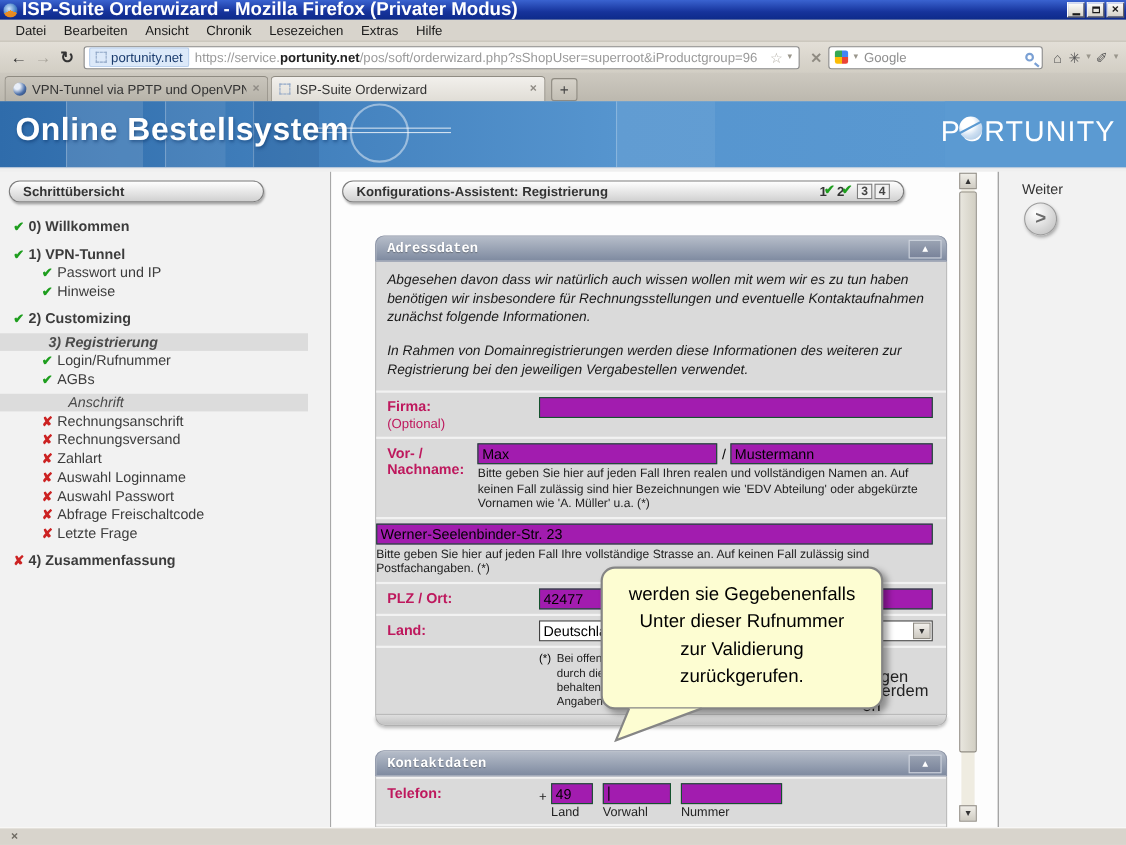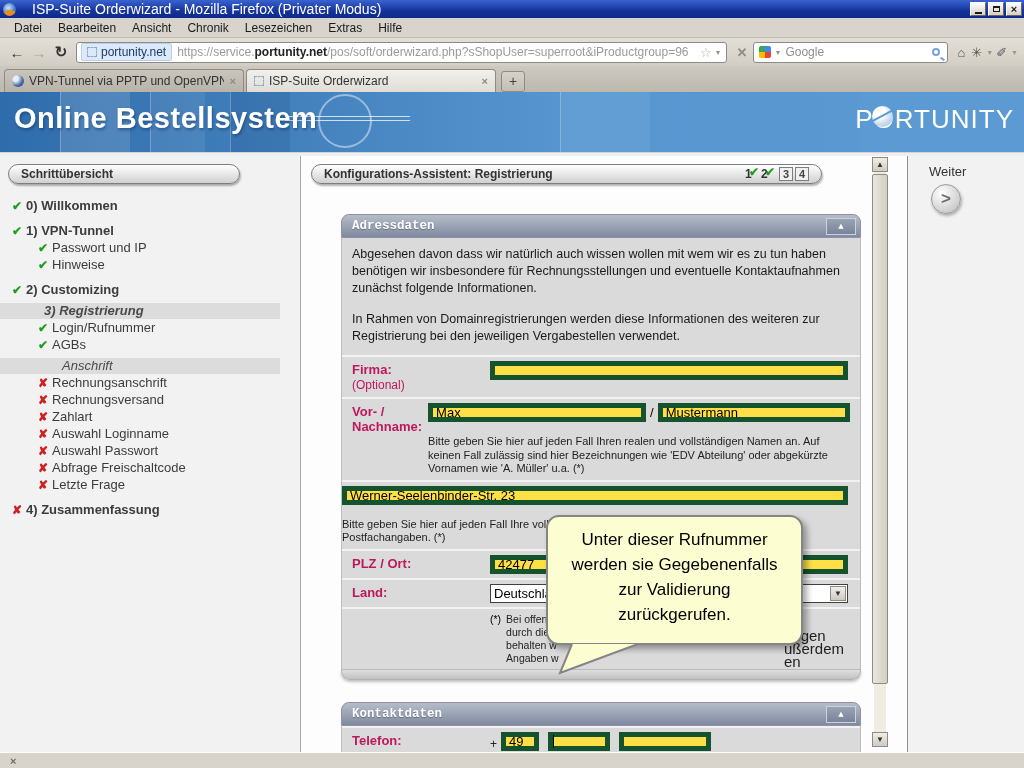--- a/index.html
+++ b/index.html
@@ -4,21 +4,21 @@
 <style>
   * { margin:0; padding:0; box-sizing:border-box; }
   html,body { width:1024px; height:768px; overflow:hidden; }
   body { font-family:"Liberation Sans", sans-serif; background:#d6d2ca; position:relative; }
 
   
   .titlebar { height:18px; background:linear-gradient(#3a63d0,#16339b 60%,#0d2a8a); display:flex; align-items:center; padding:0 2px 0 3px; }
   .ff-icon { width:13px; height:13px; border-radius:50%; margin-right:4px; flex:0 0 auto;
     background-image:conic-gradient(from 110deg, rgba(240,140,25,.95) 0 38%, rgba(0,0,0,0) 38%),
                      radial-gradient(circle at 40% 38%, #cfe4fa 0%, #4a83c8 55%, #1c4a8c 100%); }
-  .win-title { color:#fff; font-weight:normal; font-size:14px; flex:1; white-space:nowrap; overflow:hidden;margin-left:12px; }
+  .win-title { color:#fff; font-weight:bold; font-size:17px; flex:1; white-space:nowrap; overflow:hidden; }
   .winbtn { width:16px; height:14px; background:linear-gradient(#fdfdfb,#d5d1c7); border:1px solid #fff; border-right-color:#6b675f; border-bottom-color:#6b675f; margin-left:2px; display:flex; align-items:center; justify-content:center; font-size:10px; color:#1a1a1a; }
   .glyph-min { width:7px; height:2px; background:#1a1a1a; margin-top:7px; }
   .glyph-res { width:7px; height:6px; border:1px solid #1a1a1a; border-top-width:2px; }
   .glyph-close { font-weight:bold; font-size:11px; line-height:10px; }
 
   
   .menubar { height:20px; background:#d8d4cc; border-bottom:1px solid #c2beb4; display:flex; align-items:center; padding-left:6px; }
   .menu-item { font-size:12px; color:#1a1a1a; padding:2px 8px; }
 
   
@@ -87,32 +87,32 @@
   .wstep .chk { position:absolute; left:4px; top:-2px; color:#1e9e1e; font-size:12px; }
   .wbox { width:14px; height:14px; border:1px solid #7d7d7d; background:#f0f0f0; font-size:11px; font-weight:bold; color:#444; text-align:center; line-height:13px; margin-left:2px; }
 
   .sections { position:absolute; left:40px; top:58px; width:520px; }
   .sec-head { height:24px; background:linear-gradient(#b6bdc9,#7e8aa0); border:1px solid #8b93a5; border-radius:8px 8px 0 0; display:flex; align-items:center; padding:0 10px; position:relative;font-family:Liberation Mono, monospace; }
   .sec-title { color:#fff; font-weight:bold; font-size:12.5px; text-shadow:0 1px 1px rgba(0,0,0,.3); }
   .collapse { position:absolute; right:4px; top:3px; width:30px; height:17px; border:1px solid #cdd3dd; background:linear-gradient(#9aa3b3,#79839a); color:#fff; font-size:9px; text-align:center; line-height:16px; }
   .sec-body { background:#dadada; border:1px solid #bdbdbd; border-top:none; }
   .sec-foot { height:10px; background:linear-gradient(#dedede,#c2c2c2); border:1px solid #b0b0b0; border-top:none; border-radius:0 0 9px 9px; box-shadow:0 2px 3px rgba(0,0,0,.25); }
 
-  .intro { padding:8px 10px 10px 10px; font-size:12.5px; color:#1a1a1a; line-height:17px; }
+  .intro { padding:8px 10px 10px 10px; font-size:12.5px; color:#1a1a1a; line-height:17px;font-style:italic; }
   .intro p + p { margin-top:14px; }
 
   .row { display:flex; border-top:2px solid #f2f2f2; }
   .rlabel { width:148px; padding:5px 6px 4px 10px; font-size:13px; font-weight:bold; color:#be185d; line-height:15px; }
   .rlabel .opt { font-weight:normal; font-size:12px; }
   .rfield { flex:1; padding:4px 12px 4px 0; position:relative; }
-  .inp { height:19px; border:5px solid #14532d; background:#fde047; font-family:"Liberation Sans",sans-serif; font-size:13px; padding:0 3px; }
+  .inp { height:19px; border:1px solid #14532d; background:#a21caf; font-family:"Liberation Sans",sans-serif; font-size:13px; padding:0 3px; }
   .wide { width:100%; }
   .sep { margin:0 4px; font-size:13px; line-height:19px; }
   .fline { display:flex; }
-  .hint { font-size:11px; color:#222; line-height:13.5px; margin-top:13px; }
+  .hint { font-size:11px; color:#222; line-height:13.5px; margin-top:3px; }
   .selectbox { height:19px; background:#fff; border:1px solid #404040; display:flex; align-items:center; font-size:13px; padding-left:3px; flex:1; }
   .selbtn { margin-left:auto; width:16px; height:15px; background:linear-gradient(#f2f0ec,#cdc9c0); border:1px solid #8f8b82; font-size:8px; text-align:center; line-height:14px; color:#333; margin-right:1px; }
 
   .noterow { position:relative; min-height:55px; }
   .noterow .rfield { display:flex; }
   .note-mark { font-size:10.5px; margin-right:5px; }
   .note-lines { font-size:10.5px; line-height:13px; color:#222; }
   .note-right { position:absolute; right:16px; top:20px; font-size:15px; line-height:13px; color:#222; text-align:left; }
 
   .kontakt { margin-top:22px; }
@@ -428,22 +428,22 @@
 
         </div>
       </div>
     </div>
 
     <div class="tooltip" id="tooltip">
       <svg class="tt-tail" width="95" height="32">
         <polygon points="22,1 10,30 88,1" fill="#fdfdd2"></polygon>
         <path d="M22,1 L10,30 L88,1" fill="none" stroke="#858585" stroke-width="2"></path>
       </svg>
-    <div class="tline">Unter dieser Rufnummer</div>
-        <div class="tline">werden sie Gegebenenfalls</div>
+    <div class="tline">werden sie Gegebenenfalls</div>
+        <div class="tline">Unter dieser Rufnummer</div>
         <div class="tline">zur Validierung</div>
         <div class="tline">zurückgerufen.</div>
       </div>
 
     <div class="vscroll">
       <span class="sb-track"></span>
       <span class="sb-btn sb-up">▲</span>
       <span class="sb-thumb"></span>
       <span class="sb-btn sb-dn">▼</span>
     </div>

